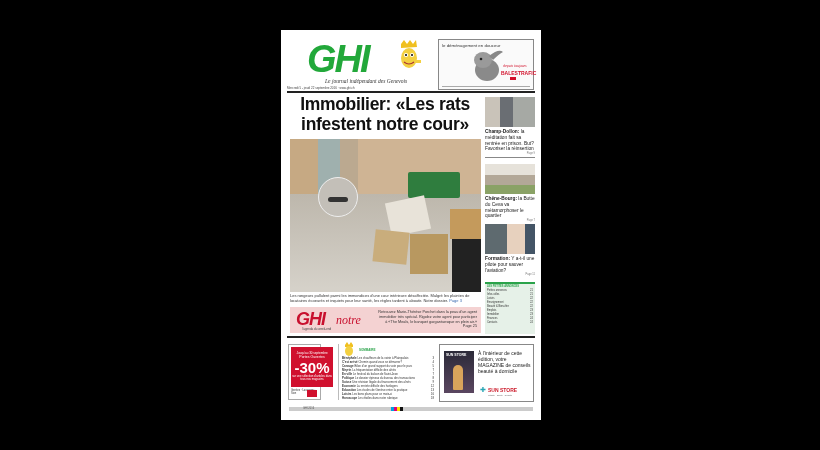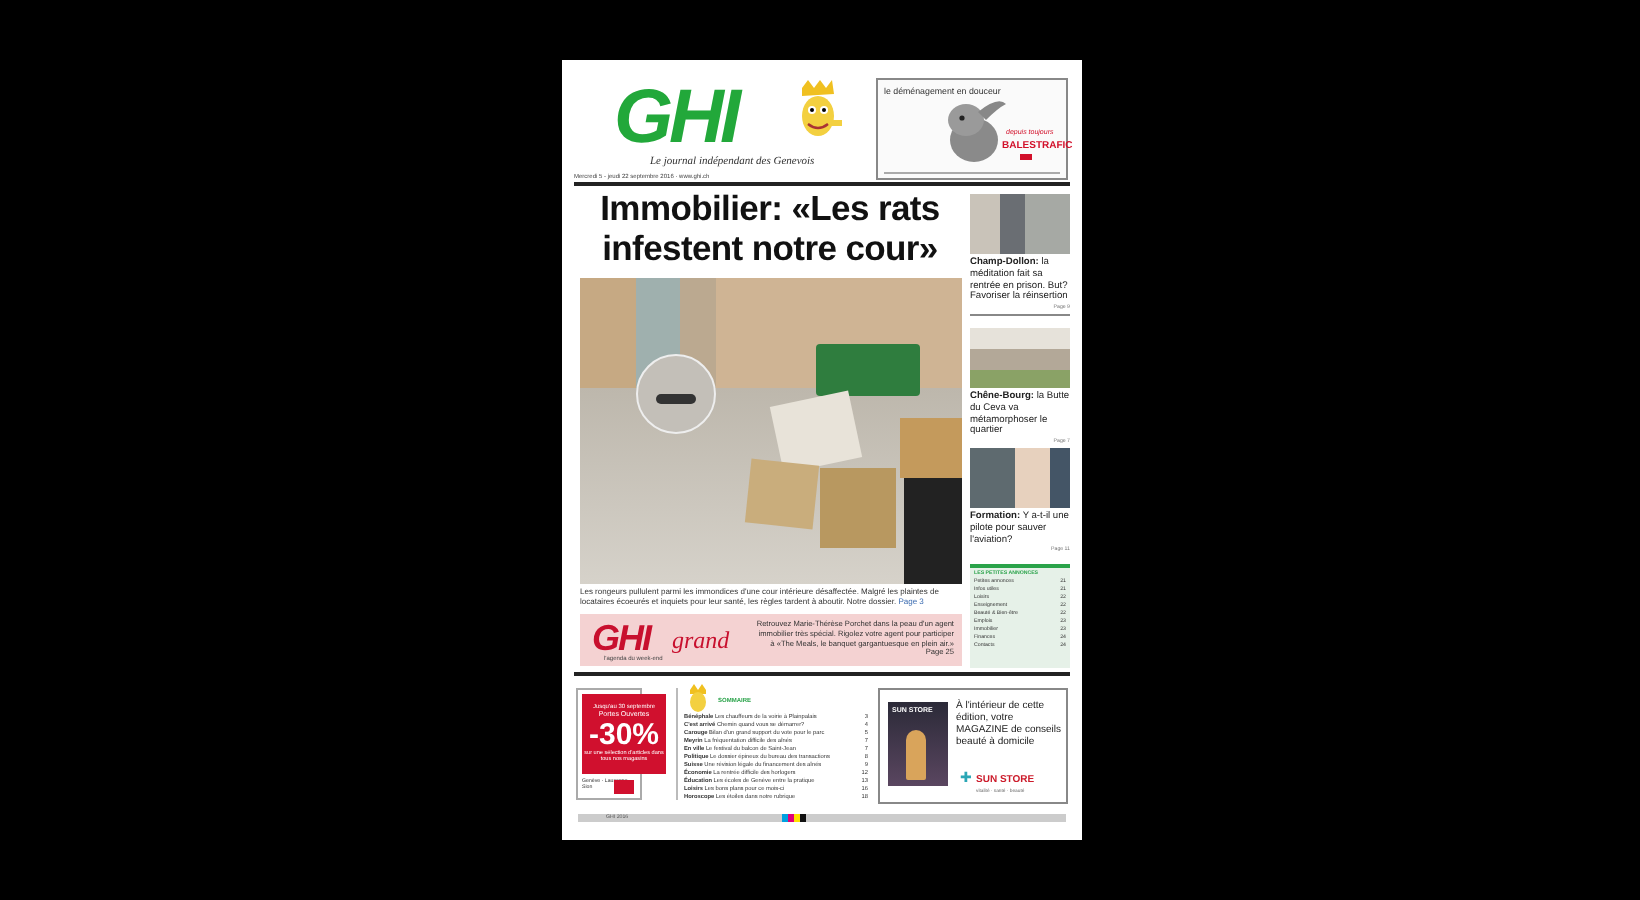--- a/index.html
+++ b/index.html
@@ -162,21 +162,21 @@
     <div class="rat"></div>
   </div>
 
   <p class="caption">
     <span>Les rongeurs pullulent parmi les immondices d'une cour intérieure désaffectée. Malgré les plaintes de locataires écoeurés et inquiets pour leur santé, les règles tardent à aboutir. Notre dossier.</span>
     <span class="ref">Page 3</span>
   </p>
 
   <div class="banner">
     <div class="b-logo">GHI</div>
-    <div class="b-logo2">grand</div>
+    <div class="b-logo2">notre</div>
     <div class="b-sub">l'agenda du week-end</div>
     <div class="b-text">
       <span>Retrouvez Marie-Thérèse Porchet dans la peau d'un agent immobilier très spécial. Rigolez votre agent pour participer à «The Meals, le banquet gargantuesque en plein air.»</span>
       <span>Page 25</span>
     </div>
   </div>
 
   <div class="rcol">
     <div class="teaser t1">
       <div class="t-img"></div>

